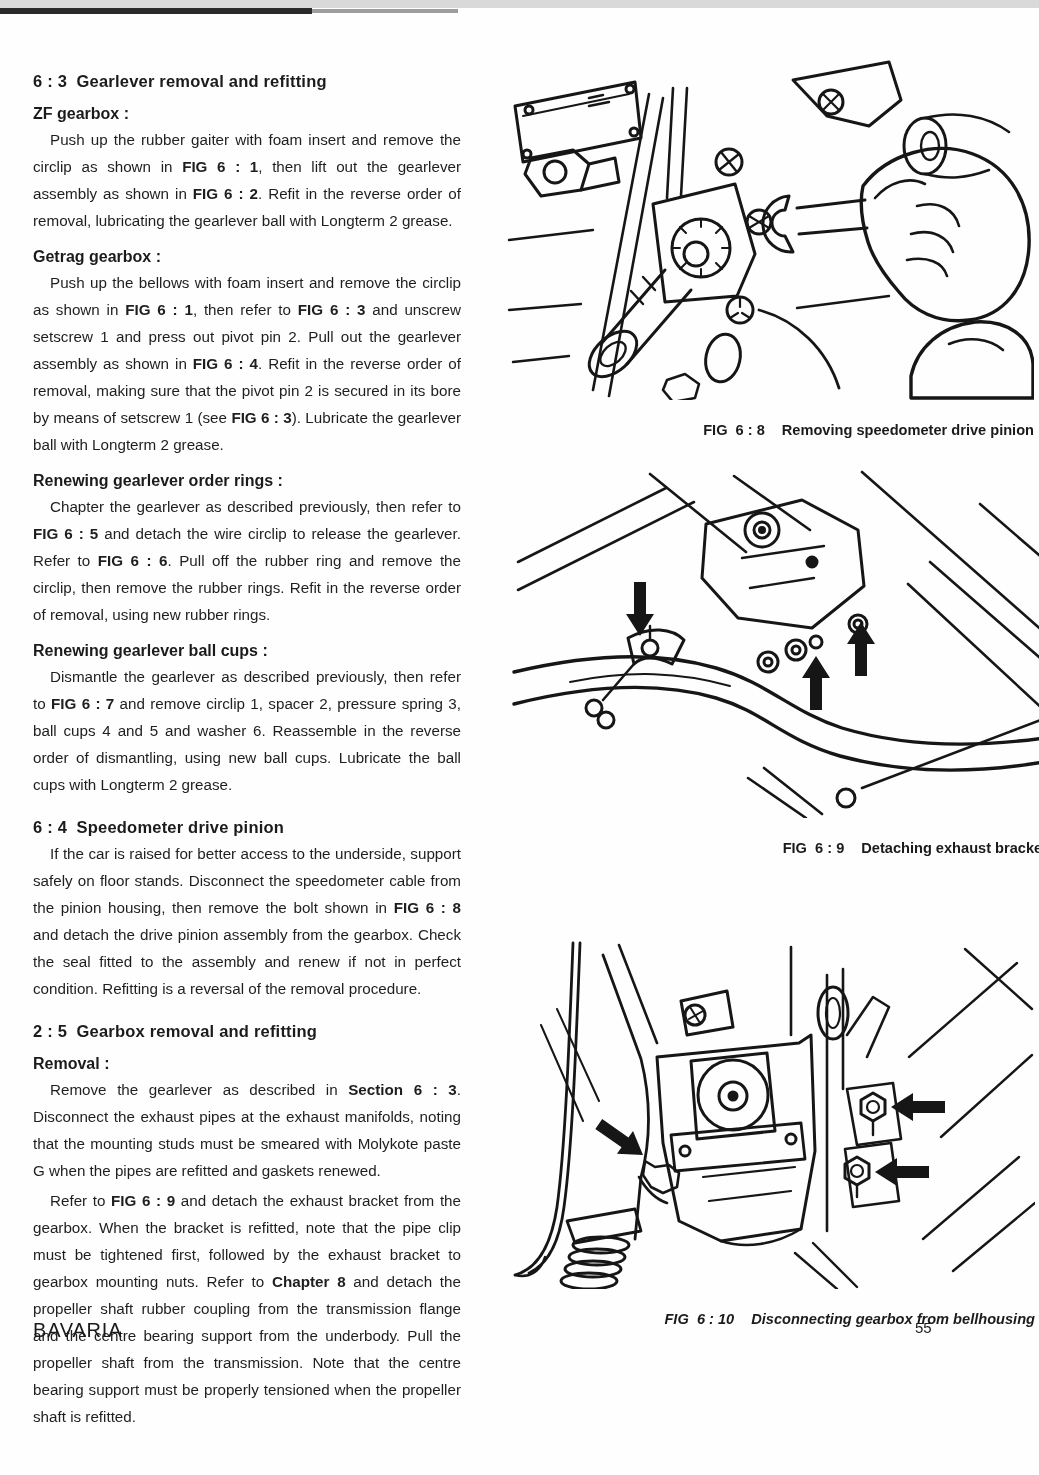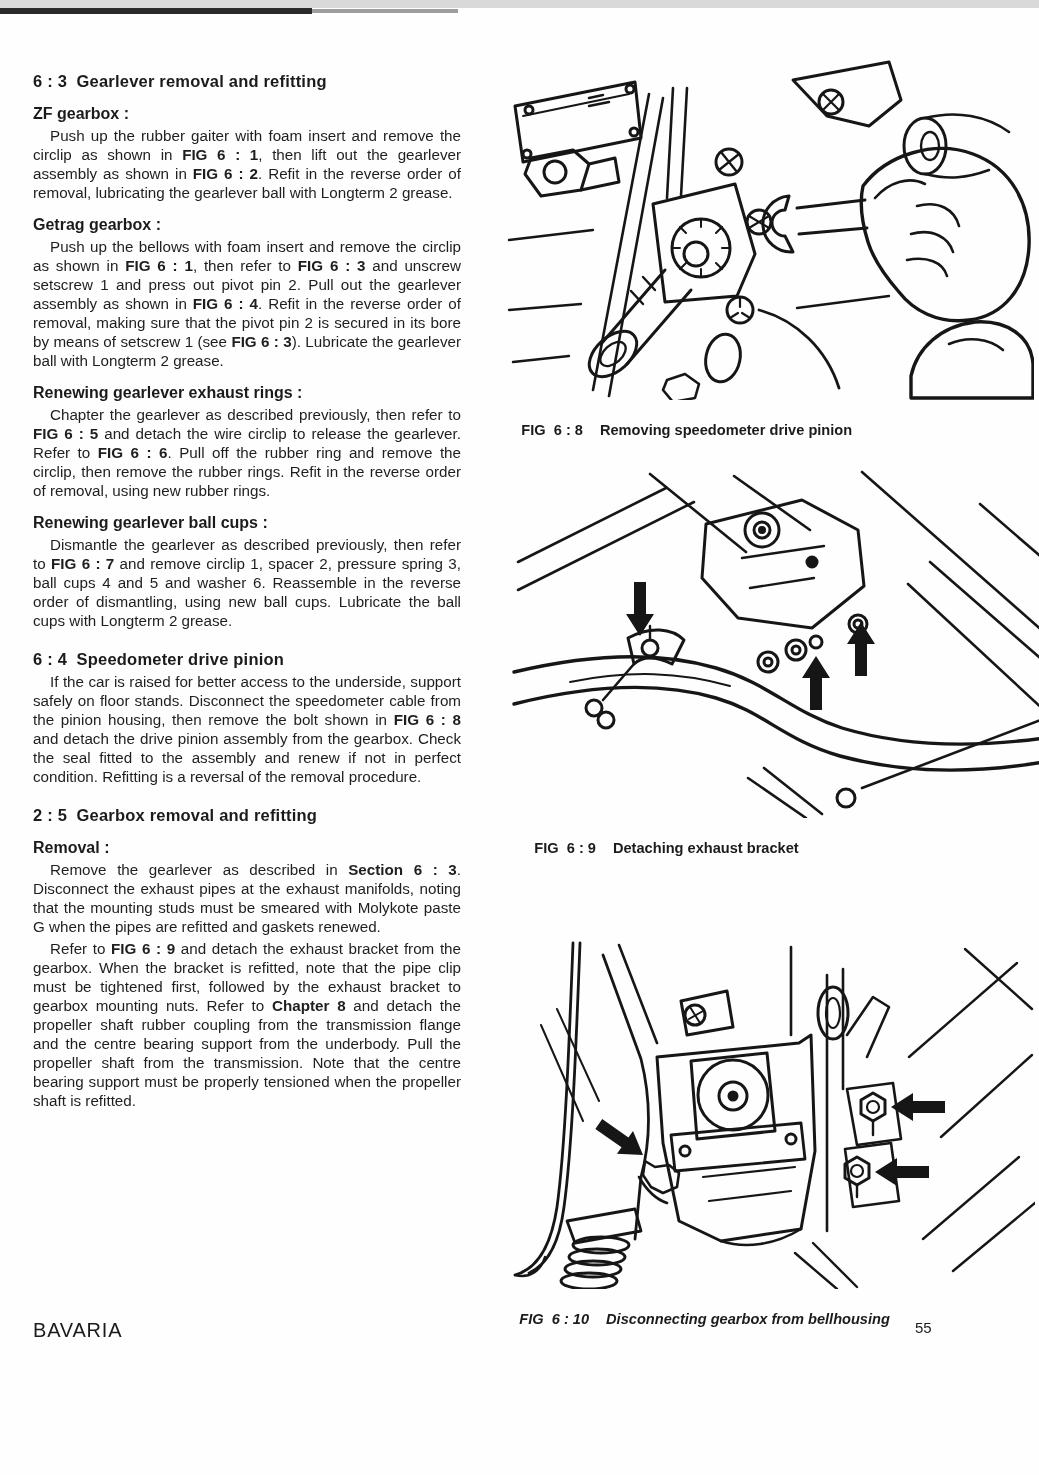--- a/index.html
+++ b/index.html
@@ -9,29 +9,29 @@
     margin:8px auto;
   }
   
   .topbar{position:absolute;left:0;top:0;width:312px;height:6px;background:#2a2a2a;}
   .topbar2{position:absolute;left:312px;top:1px;width:146px;height:4px;background:#9d9d9d;}
 
   .col-left{position:absolute;left:33px;top:64px;width:428px;}
   .sec{font-size:16.5px;font-weight:700;margin:20px 0 0;white-space:pre-wrap;letter-spacing:.2px;}
   .sec.first{margin-top:0;}
   .sub{font-size:16px;font-weight:400;margin:14px 0 0;white-space:pre-wrap;}
-  .para{font-size:15.2px;line-height:19px;margin:3px 0 0;text-align:justify;text-indent:17px;color:#1e1e1e;}
+  .para{font-size:15.2px;line-height:27px;margin:3px 0 0;text-align:justify;text-indent:17px;color:#1e1e1e;}
   .para b{font-weight:700;}
 
   figure.fig{position:absolute;margin:0;}
   #fig8{left:497px;top:50px;width:537px;}
   #fig9{left:510px;top:458px;width:537px;}
   #fig10{left:495px;top:931px;width:540px;font-style:italic;}
   .fig svg{display:block;width:100%;height:auto;}
-  .caption{margin-top:6px;text-align:left;font-size:14.6px;font-weight:700;white-space:pre-wrap;}
+  .caption{margin-top:6px;text-align:right;font-size:14.6px;font-weight:700;white-space:pre-wrap;}
   .caption .lbl{margin-right:17px;}
 
   .footer-left{position:absolute;left:33px;top:1311px;font-size:20px;letter-spacing:.8px;}
   .page-num{position:absolute;left:915px;top:1311px;font-size:15px;}
 
   .ln{stroke:#161616;fill:none;stroke-linecap:round;stroke-linejoin:round;}
   .arr{fill:#161616;stroke:none;}
 </style>
 </head>
 <body>
@@ -39,21 +39,21 @@
 <div class="page">
   <div class="topbar"></div>
   <div class="topbar2"></div>
 
   <div class="col-left">
     <h2 class="sec first"><b>6 : 3  Gearlever removal and refitting</b></h2>
     <h3 class="sub"><b>ZF gearbox :</b></h3>
     <p class="para"><span>Push up the rubber gaiter with foam insert and remove the circlip as shown in </span><b>FIG 6 : 1</b><span>, then lift out the gearlever assembly as shown in </span><b>FIG 6 : 2</b><span>. Refit in the reverse order of removal, lubricating the gearlever ball with Longterm 2 grease.</span></p>
     <h3 class="sub"><b>Getrag gearbox :</b></h3>
     <p class="para"><span>Push up the bellows with foam insert and remove the circlip as shown in </span><b>FIG 6 : 1</b><span>, then refer to </span><b>FIG 6 : 3</b><span> and unscrew setscrew 1 and press out pivot pin 2. Pull out the gearlever assembly as shown in </span><b>FIG 6 : 4</b><span>. Refit in the reverse order of removal, making sure that the pivot pin 2 is secured in its bore by means of setscrew 1 (see </span><b>FIG 6 : 3</b><span>). Lubricate the gearlever ball with Longterm 2 grease.</span></p>
-    <h3 class="sub"><b>Renewing gearlever exhaust rings :</b></h3>
+    <h3 class="sub"><b>Renewing gearlever order rings :</b></h3>
     <p class="para"><span>Chapter the gearlever as described previously, then refer to </span><b>FIG 6 : 5</b><span> and detach the wire circlip to release the gearlever. Refer to </span><b>FIG 6 : 6</b><span>. Pull off the rubber ring and remove the circlip, then remove the rubber rings. Refit in the reverse order of removal, using new rubber rings.</span></p>
     <h3 class="sub"><b>Renewing gearlever ball cups :</b></h3>
     <p class="para"><span>Dismantle the gearlever as described previously, then refer to </span><b>FIG 6 : 7</b><span> and remove circlip 1, spacer 2, pressure spring 3, ball cups 4 and 5 and washer 6. Reassemble in the reverse order of dismantling, using new ball cups. Lubricate the ball cups with Longterm 2 grease.</span></p>
     <h2 class="sec"><b>6 : 4  Speedometer drive pinion</b></h2>
     <p class="para"><span>If the car is raised for better access to the underside, support safely on floor stands. Disconnect the speedometer cable from the pinion housing, then remove the bolt shown in </span><b>FIG 6 : 8</b><span> and detach the drive pinion assembly from the gearbox. Check the seal fitted to the assembly and renew if not in perfect condition. Refitting is a reversal of the removal procedure.</span></p>
     <h2 class="sec"><b>2 : 5  Gearbox removal and refitting</b></h2>
     <h3 class="sub"><b>Removal :</b></h3>
     <p class="para"><span>Remove the gearlever as described in </span><b>Section 6 : 3</b><span>. Disconnect the exhaust pipes at the exhaust manifolds, noting that the mounting studs must be smeared with Molykote paste G when the pipes are refitted and gaskets renewed.</span></p>
     <p class="para"><span>Refer to </span><b>FIG 6 : 9</b><span> and detach the exhaust bracket from the gearbox. When the bracket is refitted, note that the pipe clip must be tightened first, followed by the exhaust bracket to gearbox mounting nuts. Refer to </span><b>Chapter 8</b><span> and detach the propeller shaft rubber coupling from the transmission flange and the centre bearing support from the underbody. Pull the propeller shaft from the transmission. Note that the centre bearing support must be properly tensioned when the propeller shaft is refitted.</span></p>
   </div>

